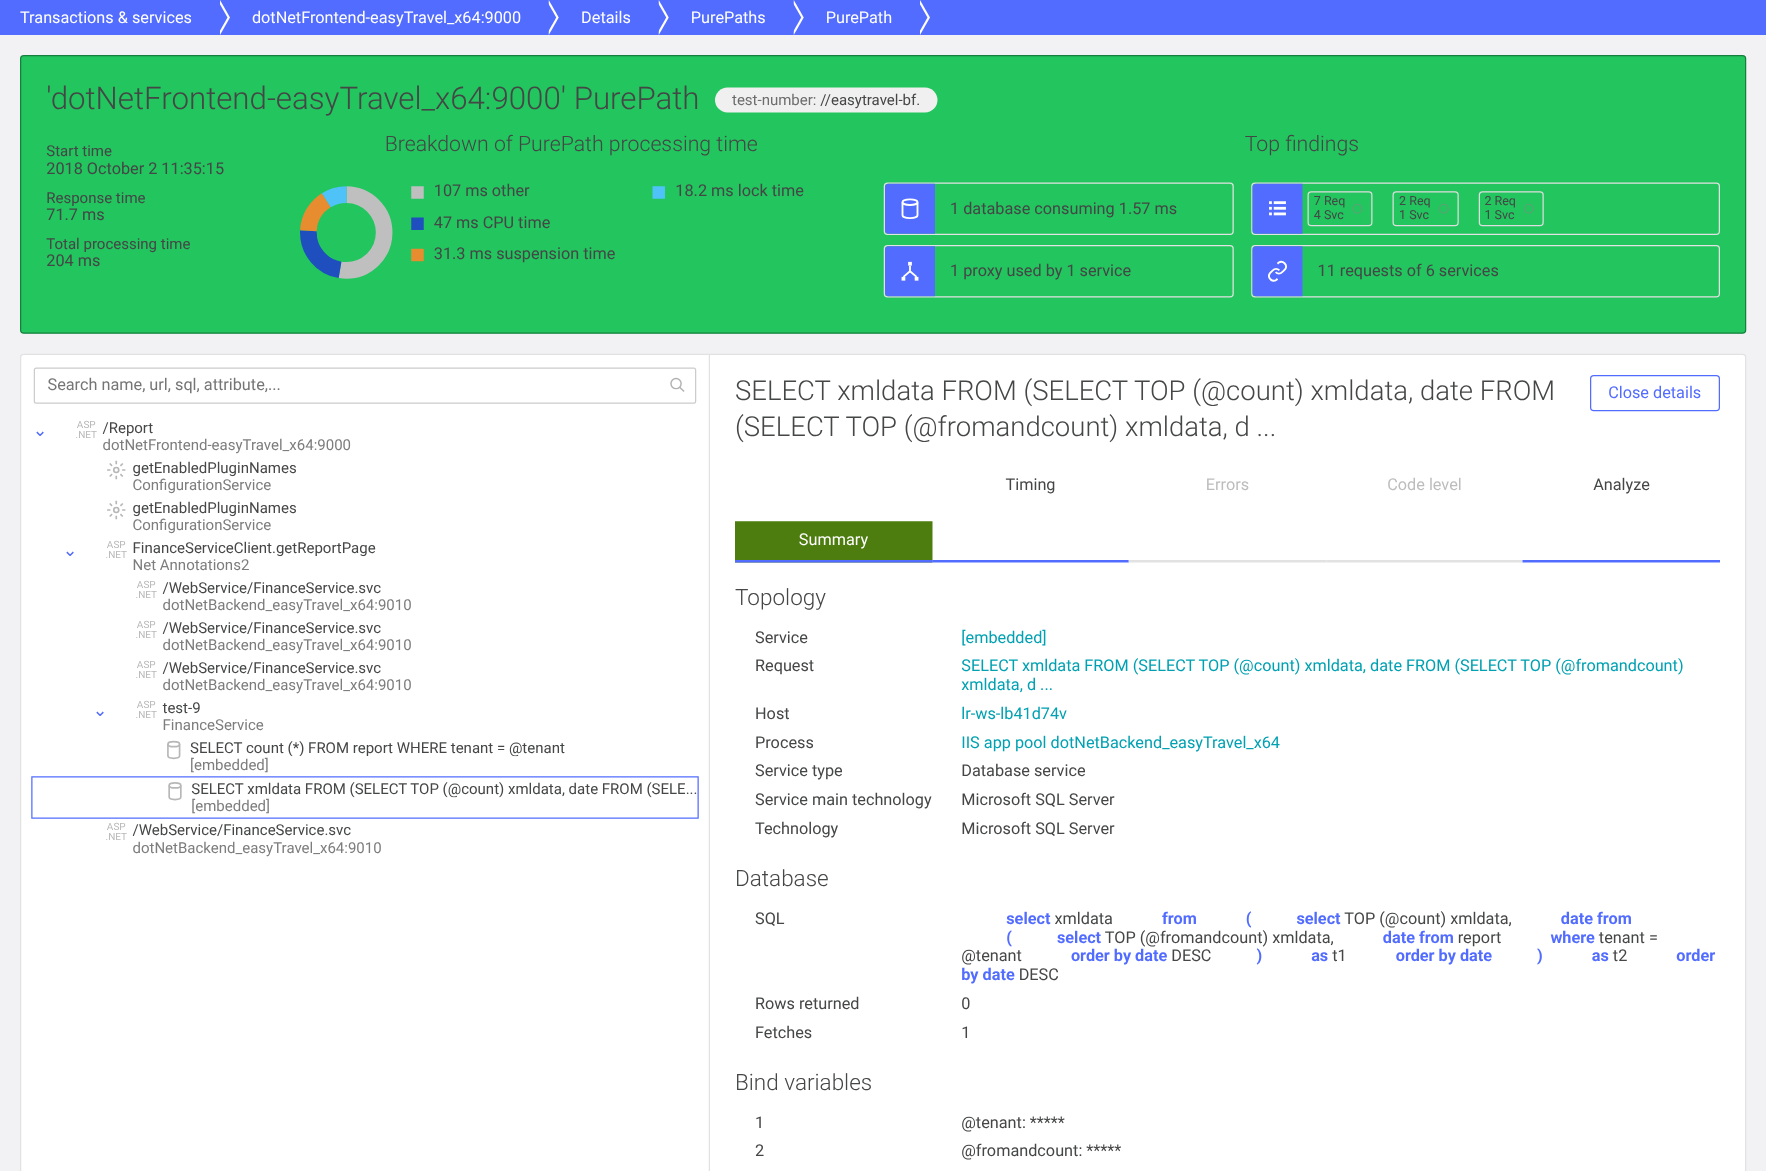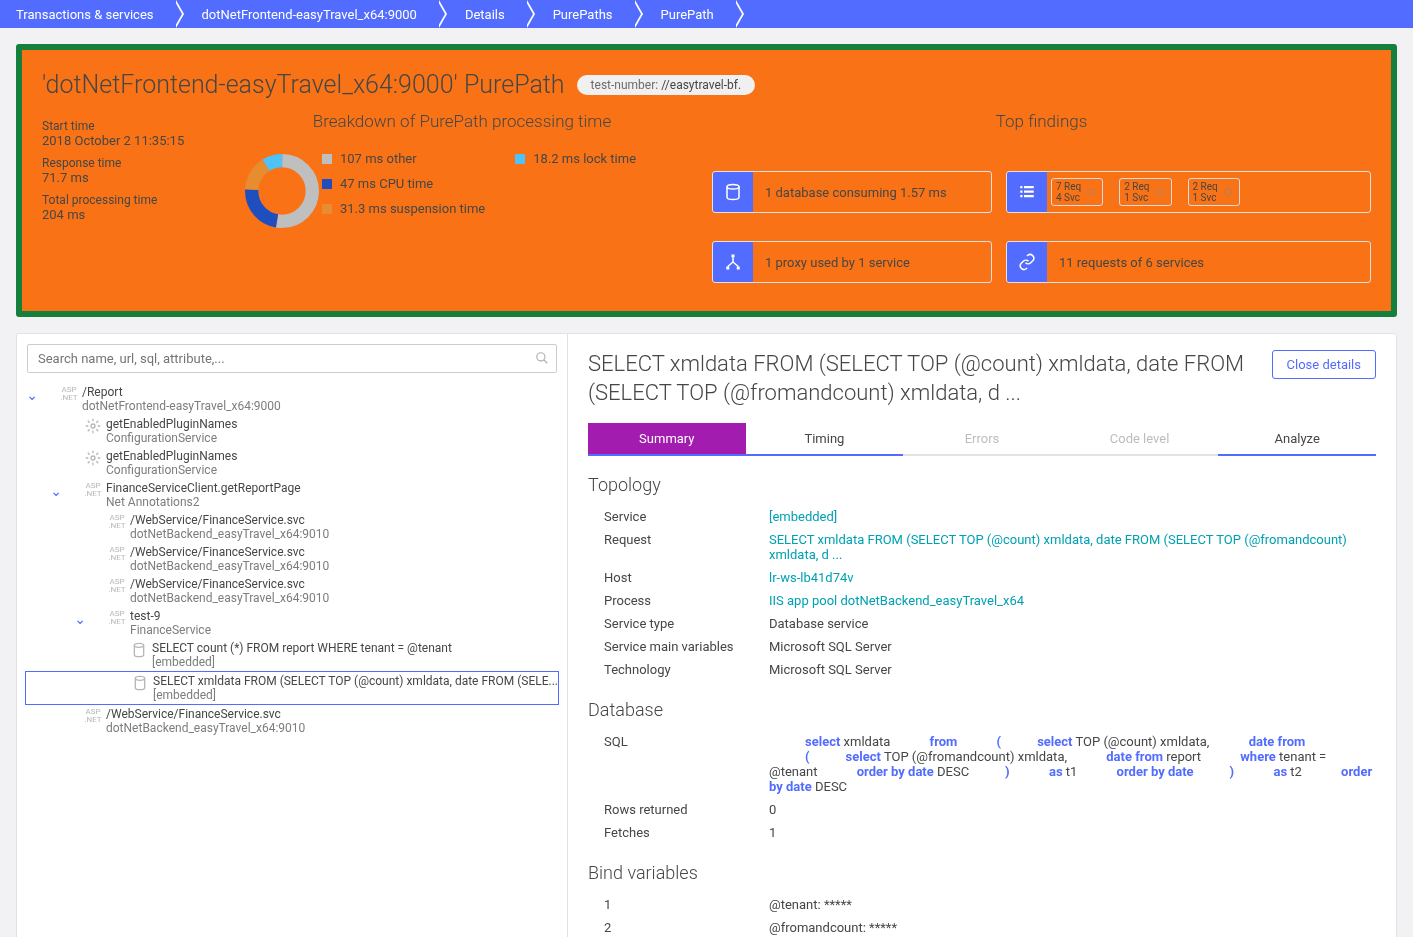--- a/index.html
+++ b/index.html
@@ -6,42 +6,42 @@
 body { background: #f2f2f4; color: #454646; font-size: 13px; }
 
 
 .breadcrumb { display: flex; background: #526cff; height: 28px; align-items: stretch; }
 .breadcrumb-item { display:flex; align-items:center; padding: 0 20px 0 28px; color:#fff; font-size:13px; position:relative; cursor:pointer; }
 .breadcrumb-item:first-child{padding-left:16px;}
 .breadcrumb-item::after{content:"";position:absolute;right:-8px;top:0;width:0;height:0;border-top:14px solid transparent;border-bottom:14px solid transparent;border-left:8px solid #526cff;z-index:2;}
 .breadcrumb-item::before{content:"";position:absolute;right:-10px;top:0;width:0;height:0;border-top:14px solid transparent;border-bottom:14px solid transparent;border-left:8px solid #fff;z-index:1;}
 
 
-.card{background:#f97316;border:6px solid #15803d;border-radius:3px;margin:16px;}
+.card{background:#22c55e;border:1px solid #15803d;border-radius:3px;margin:16px;}
 .header-row{display:flex;align-items:center;padding:20px 20px 8px 20px;gap:12px;}
 .page-title{font-size:25px;font-weight:300;color:#454646;}
 .test-badge{background:#f0f0f0;border-radius:14px;padding:3px 14px;font-size:12px;color:#6d6d6d;}
 .test-badge b{color:#454646;font-weight:400;margin-top:36px;}
 
 .summary-grid{display:flex;padding:4px 20px 20px 20px;gap:30px;}
 .meta-col{flex:0 0 170px;}
 .meta-label{font-size:12px;color:#454646;margin-top:8px;}
 .meta-value{font-size:13px;color:#454646;}
 
 .breakdown-col{flex:0 0 440px;}
 .sect-head{font-size:17px;font-weight:300;color:#454646;margin-bottom:20px;text-align:center;}
-.breakdown-body{display:flex;}
+.breakdown-body{display:flex;gap:12px;}
 .donut{width:80px;height:80px;}
 .legend{display:flex;gap:30px;}
 .legend-col{display:flex;flex-direction:column;gap:10px;}
 .legend-item{display:flex;align-items:center;gap:8px;font-size:13px;color:#454646;}
 .swatch{width:10px;height:10px;}
 
 .findings-col{flex:1;display:flex;flex-direction:column;}
-.findings-row{display:flex;gap:14px;margin-bottom:8px;margin-top:20px;}
+.findings-row{display:flex;gap:14px;margin-bottom:8px;}
 .finding-tile{display:flex;align-items:center;border:1px solid #e2e2e2;border-radius:3px;flex:1;min-width:0;}
 .finding-tile.wide{flex:0 0 280px;}
 .finding-icon{width:40px;height:40px;background:#526cff;display:flex;align-items:center;justify-content:center;color:#fff;border-radius:3px 0 0 3px;flex-shrink:0;}
 .finding-text{padding:0 12px;font-size:13px;}
 .mini-chips{display:flex;gap:16px;padding:4px;}
 .chip{border:1px solid #ddd;border-radius:3px;padding:2px 4px;display:flex;align-items:center;gap:3px;font-size:10px;line-height:1.1;}
 .chip svg{opacity:.5;}
 
 
 .split{display:flex;margin:0 16px 16px 16px;gap:0;background:#fff;border:1px solid #e2e2e2;border-radius:3px;}
@@ -65,21 +65,21 @@
 .indent-3{padding-left:70px;}
 
 
 .detail-pane{flex:1;padding:16px 20px;min-width:0;}
 .detail-head{display:flex;justify-content:space-between;align-items:flex-start;gap:16px;}
 .detail-title{font-size:22px;font-weight:300;color:#454646;line-height:1.3;}
 .close-btn{border:1px solid #526cff;color:#526cff;background:#fff;padding:6px 14px;border-radius:3px;font-size:13px;cursor:pointer;flex-shrink:0;}
 
 .tabs{display:flex;margin-top:16px;}
 .tab{flex:1;text-align:center;padding:8px 0;font-size:13px;border-bottom:2px solid #e2e2e2;cursor:pointer;color:#454646;}
-.tab.active{background:#a21caf;color:#fff;border-bottom-color:#526cff;}
+.tab.active{background:#4d7c0f;color:#fff;border-bottom-color:#526cff;margin-top:44px;}
 .tab.hl{border-bottom-color:#526cff;}
 .tab.disabled{color:#bdbdbd;}
 
 .detail-section{margin-top:18px;}
 .detail-section-title{font-size:18px;font-weight:300;color:#454646;margin-bottom:10px;}
 .kv{display:flex;padding:4px 0 4px 16px;font-size:13px;}
 .kv-k{flex:0 0 165px;color:#454646;}
 .kv-v{flex:1;color:#454646;}
 .kv-v a,.kv-v .link{color:#00a1b2;text-decoration:none;cursor:pointer;}
 .sql-kw{color:#526cff;font-weight:700;margin-left:36px;}
@@ -393,21 +393,21 @@
         </div>
       <div class="kv">
           <div class="kv-k">Process</div>
           <div class="kv-v"><span class="link">IIS app pool dotNetBackend_easyTravel_x64</span></div>
         </div>
       <div class="kv">
           <div class="kv-k">Service type</div>
           <div class="kv-v">Database service</div>
         </div>
       <div class="kv">
-          <div class="kv-k">Service main variables</div>
+          <div class="kv-k">Service main technology</div>
           <div class="kv-v">Microsoft SQL Server</div>
         </div>
       <div class="kv">
           <div class="kv-k">Technology</div>
           <div class="kv-v">Microsoft SQL Server</div>
         </div>
     </div>
 
     <div class="detail-section">
       <div class="detail-section-title">Database</div>

